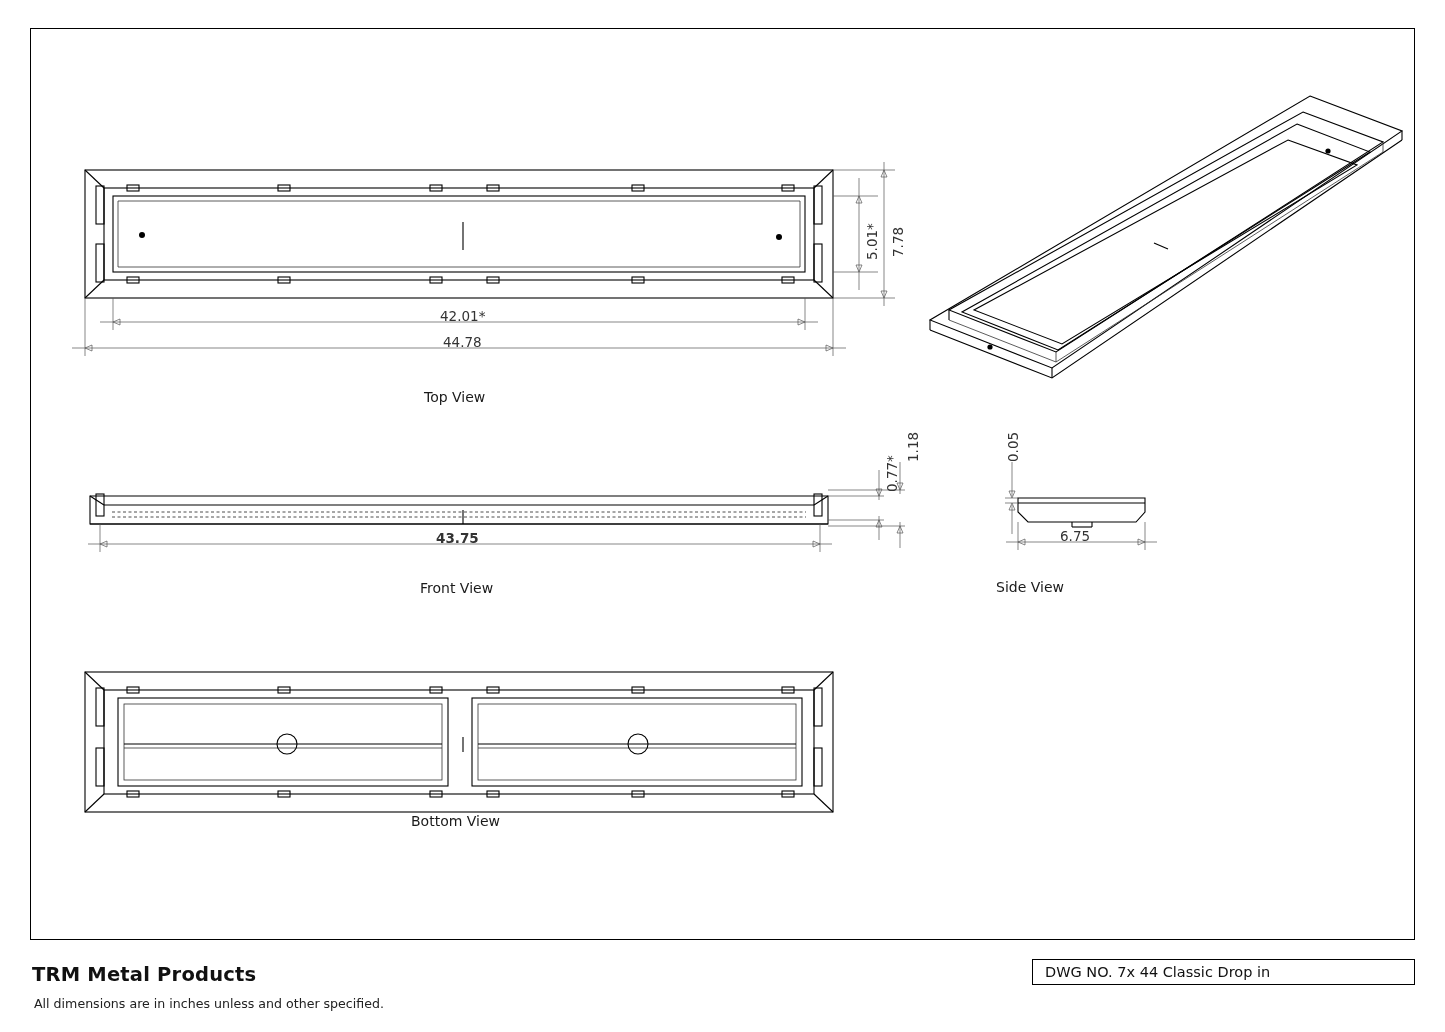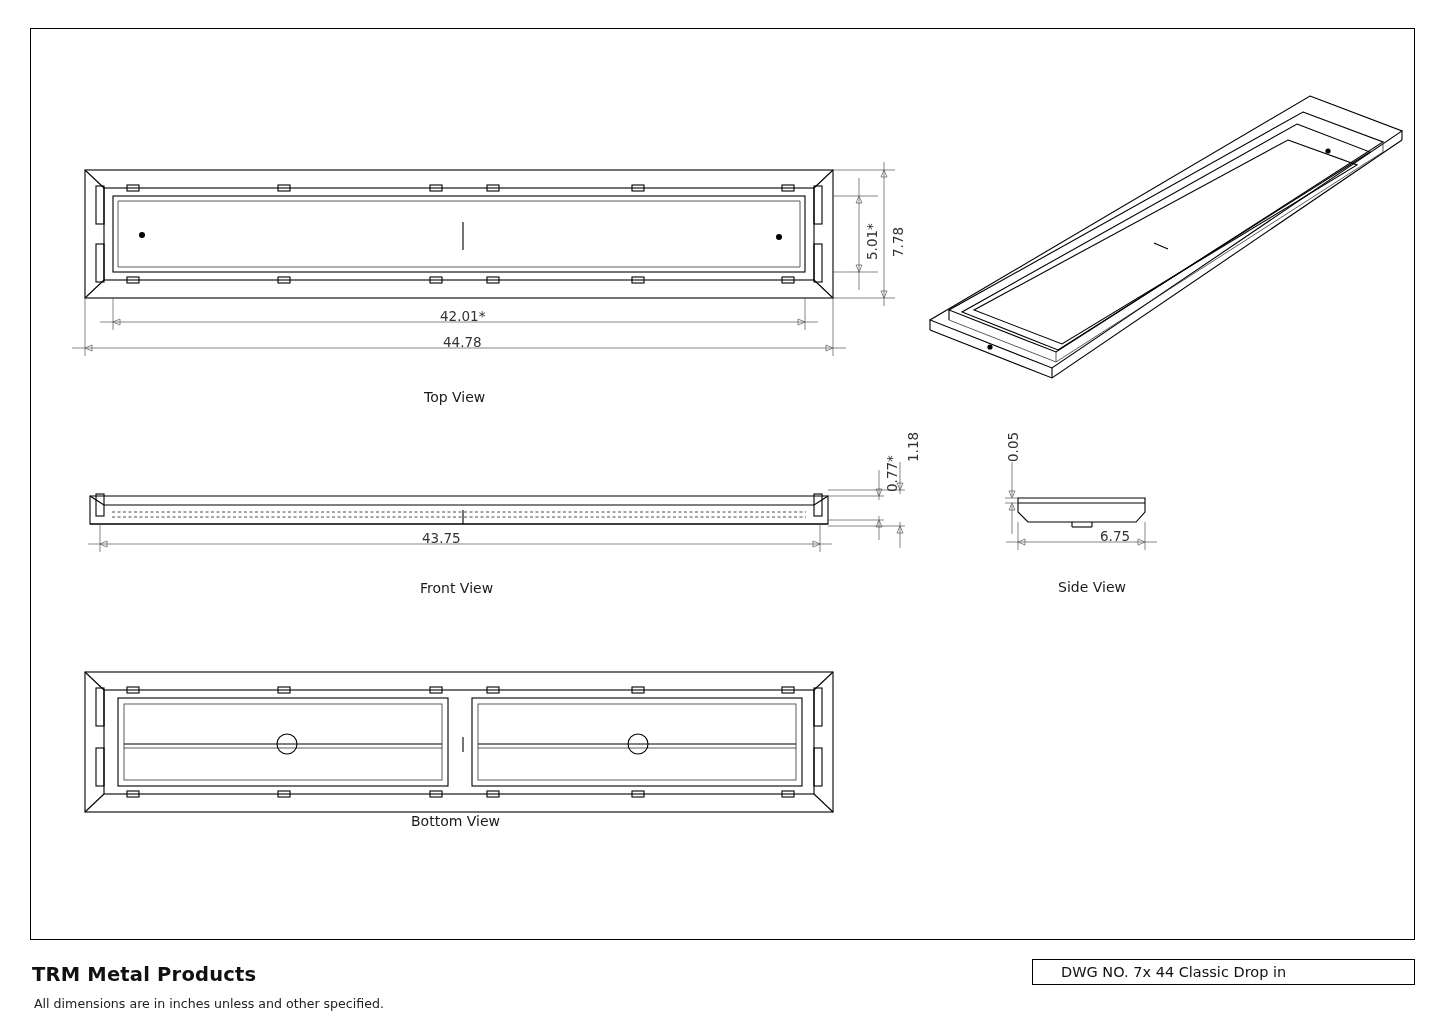--- a/index.html
+++ b/index.html
@@ -5,21 +5,21 @@
   html,body{margin:0;padding:0;background:#ffffff;}
   body{width:1445px;height:1032px;font-family:"DejaVu Sans",sans-serif;color:#000;}
   #sheet{position:relative;width:1445px;height:1032px;overflow:hidden;background:#fff;}
   .frame{position:absolute;left:30px;top:28px;width:1385px;height:912px;border:1px solid #000;box-sizing:border-box;}
   .label{position:absolute;font-size:14px;color:#1a1a1a;white-space:nowrap;font-family:"DejaVu Sans",sans-serif;}
   .dim{position:absolute;font-size:13.5px;color:#333;white-space:nowrap;font-family:"DejaVu Sans",sans-serif;}
   .dim.vert{transform-origin:left top;transform:rotate(-90deg);}
   .footer-title{position:absolute;left:32px;top:963px;font-size:19.5px;font-weight:bold;color:#111;letter-spacing:0.2px;text-align:right;}
   .footer-note{position:absolute;left:34px;top:995px;font-size:12.6px;color:#222;line-height:1.35;}
   .dwgbox{position:absolute;left:1032px;top:959px;width:383px;height:26px;border:1px solid #000;box-sizing:border-box;}
-  .dwgbox span{position:absolute;left:28px;top:4px;font-size:14.5px;color:#111;white-space:nowrap;}
+  .dwgbox span{position:absolute;left:12px;top:4px;font-size:14.5px;color:#111;white-space:nowrap;}
   svg{position:absolute;left:0;top:0;width:1445px;height:1032px;pointer-events:none;}
   .ln{stroke:#000;stroke-width:1.1;fill:none;}
   .ln-thin{stroke:#333;stroke-width:0.8;fill:none;}
   .ln-dim{stroke:#555;stroke-width:0.7;fill:none;}
   .ln-dash{stroke:#222;stroke-width:0.8;fill:none;stroke-dasharray:3,2.5;}
   .fillw{fill:#fff;stroke:#000;stroke-width:1.1;}
   .dot{fill:#000;}
 </style>
 </head>
 <body>
@@ -225,28 +225,28 @@
 
   </svg>
 
   <div class="dim vert" style="left:864px;top:260px;">5.01*</div>
   <div class="dim vert" style="left:890px;top:257px;">7.78</div>
   <div class="dim" style="left:440px;top:308px;">42.01*</div>
   <div class="dim" style="left:443px;top:334px;">44.78</div>
 
   <div class="dim vert" style="left:884px;top:492px;">0.77*</div>
   <div class="dim vert" style="left:905px;top:462px;">1.18</div>
-  <div class="dim" style="left:422px;top:530px;">43.75</div>
+  <div class="dim" style="left:436px;top:530px;font-weight:bold;">43.75</div>
 
   <div class="dim vert" style="left:1005px;top:462px;">0.05</div>
-  <div class="dim" style="left:1060px;top:528px;margin-left:40px;">6.75</div>
+  <div class="dim" style="left:1060px;top:528px;">6.75</div>
 
   <div class="label" style="left:424px;top:389px;">Top View</div>
   <div class="label" style="left:420px;top:580px;">Front View</div>
-  <div class="label" style="left:1058px;top:579px;">Side View</div>
+  <div class="label" style="left:996px;top:579px;">Side View</div>
   <div class="label" style="left:411px;top:813px;">Bottom View</div>
 
   <div class="footer-title">TRM Metal Products</div>
   <div class="dwgbox">
     <span>DWG NO. 7x 44 Classic Drop in</span>
   </div>
   <div class="footer-note">
     <div>All dimensions are in inches unless and other specified.</div>
   </div>
 

